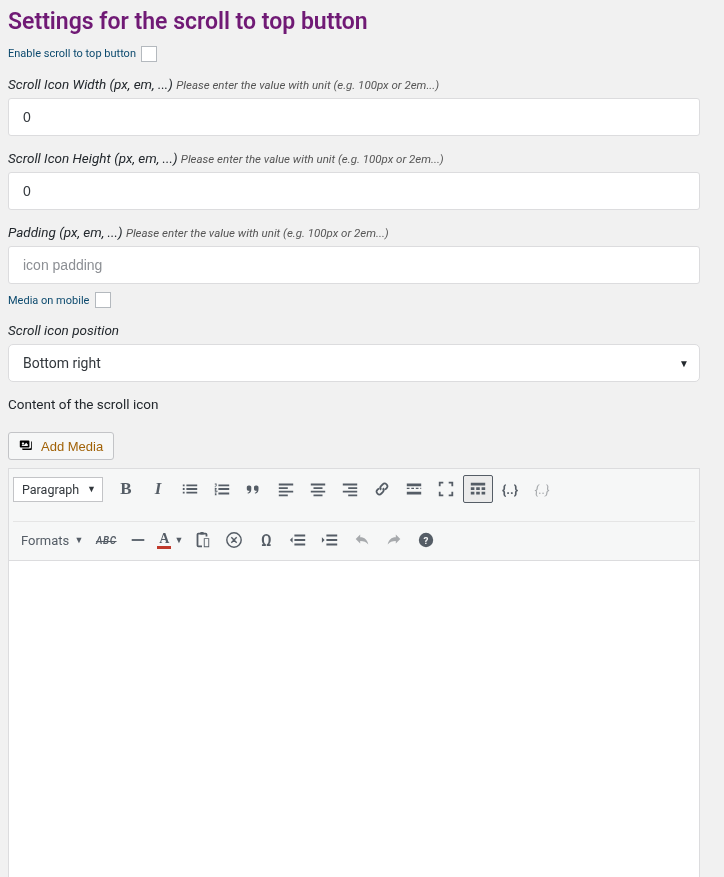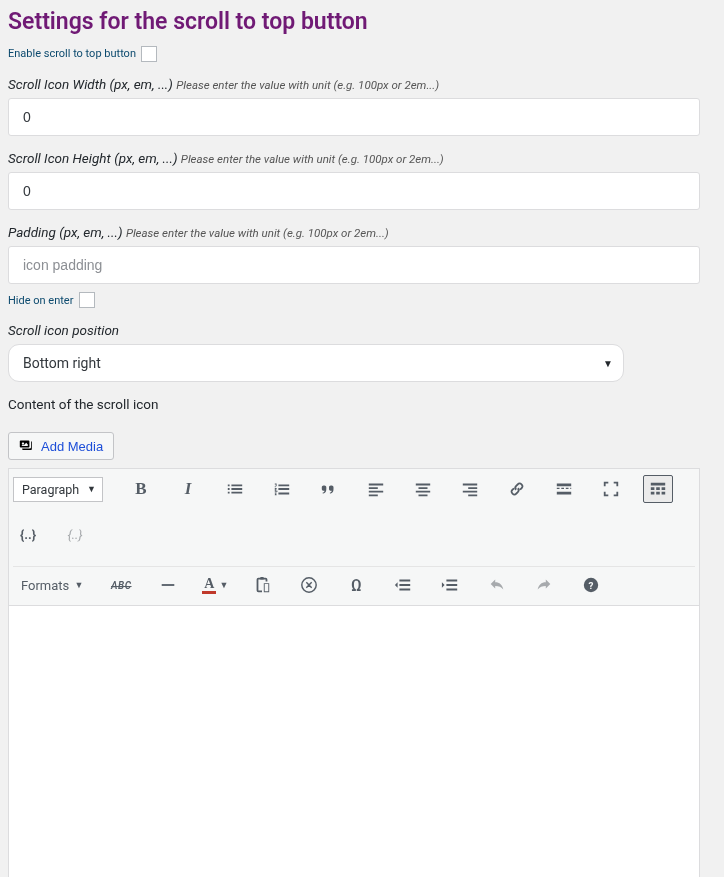--- a/index.html
+++ b/index.html
@@ -53,24 +53,24 @@
     border: 1px solid #dcdcde;
     border-radius: 3px;
     background: #fff;
     padding: 10px 14px;
     font-size: 14px;
     color: #32373c;
     box-shadow: 0 0 0 transparent;
   }
   .text-input::placeholder { color: #8c8f94; }
   .select-wrap {
-    width: 616px;
+    width: 692px;
     max-width: 100%;
     border: 1px solid #dcdcde;
-    border-radius: 11px;
+    border-radius: 5px;
     background: #fff;
     padding: 10px 14px;
     font-size: 14px;
     color: #32373c;
     position: relative;
     cursor: pointer;
   }
   .select-caret {
     position: absolute;
     right: 10px;
@@ -80,21 +80,21 @@
     color: #23282d;
   }
   .content-label {
     margin-top: 14px;
     margin-bottom: 20px;
     font-size: 13.5px;
   }
   .add-media-btn {
     border: 1px solid #c3c4c7;
     background: #f6f7f7;
-    color: #1d4ed8;
+    color: #a16207;
     border-radius: 3px;
     padding: 5px 10px;
     font-size: 13px;
     cursor: pointer;
     display: inline-flex;
     align-items: center;
     gap: 6px;
   }
   .add-media-btn svg { width: 16px; height: 16px; }
   .editor-wrap {
@@ -123,21 +123,21 @@
     color: #2c3338;
   }
   .editor-toolbar {
     border: 1px solid #dcdcde;
     background: #f6f7f7;
     padding: 4px 4px;
   }
   .toolbar-row {
     display: flex;
     align-items: center;
-    gap: 17px;
+    gap: 2px;
     padding: 2px 0;
     flex-wrap: wrap;
   }
   .toolbar-row + .toolbar-row {
     border-top: 1px solid #e5e5e5;
     margin-top: 16px;
     padding-top: 4px;
   }
   .tb-select {
     border: 1px solid #c3c4c7;
@@ -246,21 +246,21 @@
 </div>
 <input class="text-input" type="text" value="0" style="">
 
 <div class="label-row">
   <span>Padding (px, em, ...)</span>
   <span class="hint">Please enter the value with unit (e.g. 100px or 2em...)</span>
 </div>
 <input class="text-input" type="text" placeholder="icon padding" style="">
 
 <div class="field-block" style="margin-top:8px;">
-  <span class="inline-label">Hide on enter</span>
+  <span class="inline-label">Media on mobile</span>
   <span class="checkbox"></span>
 </div>
 
 <div class="label-row">
   <span>Scroll icon position</span>
 </div>
 <div class="select-wrap">
   <span>Bottom right</span>
   <span class="select-caret">▼</span>
 </div>

